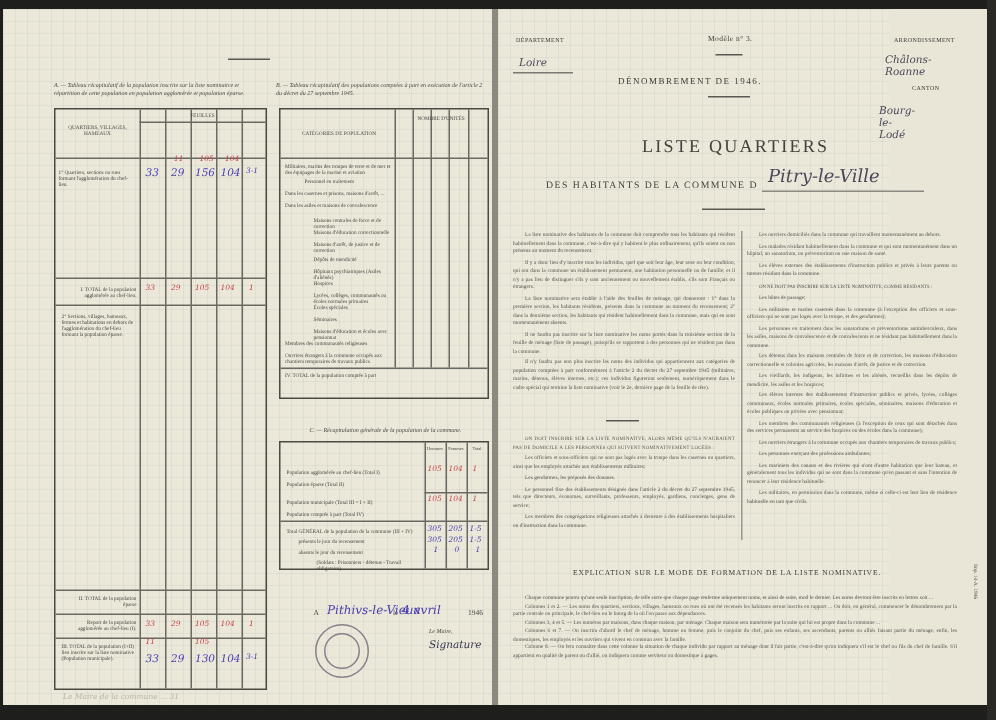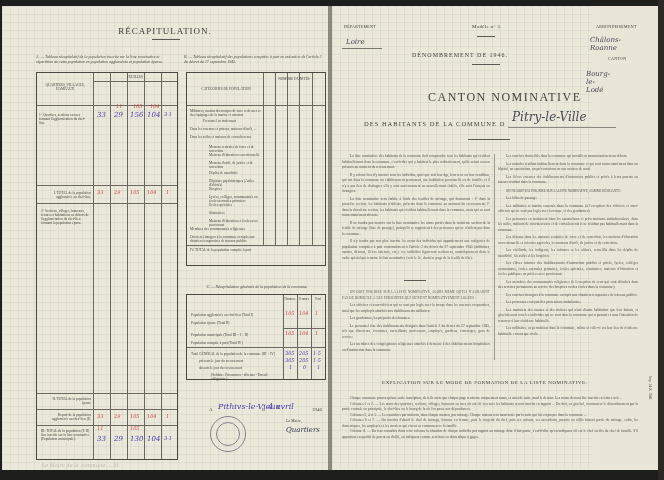--- a/index.html
+++ b/index.html
@@ -30,21 +30,20 @@
   .r-title{position:absolute;color:#44423c;letter-spacing:1px;}
   .para{position:absolute;font-size:3.6px;line-height:5.5px;color:#55534c;text-align:justify;overflow:hidden;}
   .stamp{position:absolute;border:1px solid #8a7f8a;border-radius:50%;}
 </style>
 </head>
 <body>
 
 <div class="spread">
 
   <div class="page left">
-    <div class="rec-title">RÉCAPITULATION.</div>
     <div class="rule" style="left:150px;top:33px;width:28px;"></div>
 
     <div class="caption" style="left:34px;top:48px;width:140px;">A. — Tableau récapitulatif de la population inscrite sur la liste nominative et répartition de cette population en population agglomérée et population éparse.</div>
 
     <div class="caption" style="left:182px;top:48px;width:140px;">B. — Tableau récapitulatif des populations comptées à part en exécution de l'article 2 du décret du 27 septembre 1945.</div>
 
     <div class="tbl" style="left:34px;top:66px;width:140px;height:386px;">
       <div class="vline" style="left:56px;height:386px;"></div>
       <div class="vline" style="left:73px;height:386px;"></div>
       <div class="vline" style="left:90px;height:386px;"></div>
@@ -158,21 +157,21 @@
       <div class="hw blue" style="left:130px;top:69px;font-size:5px;">1</div>
       <div class="small" style="left:24px;top:78px;width:70px;">(Soldats : Prisonniers - détenus - Travail obligatoire)</div>
     </div>
 
     <div class="small" style="left:207px;top:402px;font-size:5px;">A</div>
     <div class="hw blue" style="left:216px;top:396px;font-size:8px;">Pithivs-le-Vieux</div>
     <div class="small" style="left:260px;top:402px;font-size:5px;">le</div>
     <div class="hw blue" style="left:266px;top:396px;font-size:8px;">4 avril</div>
     <div class="small" style="left:310px;top:402px;font-size:5px;">1946</div>
     <div class="small" style="left:284px;top:413px;font-size:4px;font-style:italic;">Le Maire,</div>
-    <div class="hw" style="left:284px;top:420px;font-size:7px;color:#3a3850;">Quartiers</div>
+    <div class="hw" style="left:284px;top:420px;font-size:7px;color:#3a3850;">Signature</div>
     <div class="stamp" style="left:208px;top:410px;width:34px;height:34px;">
       <div class="stamp" style="left:5px;top:5px;width:22px;height:22px;"></div>
     </div>
 
     <div class="hw" style="left:40px;top:456px;font-size:5px;color:#b8b4a8;">Le Maire de la commune ... 31</div>
   </div>
 
   <div class="gutter"></div>
 
   <div class="page right">
@@ -184,21 +183,21 @@
     <div class="rule" style="left:145px;top:30px;width:18px;"></div>
 
     <div class="r-head" style="left:264px;top:18px;">ARRONDISSEMENT</div>
     <div class="hw" style="left:258px;top:30px;font-size:7px;color:#4a4858;">Châlons-Roanne</div>
     <div class="r-head" style="left:276px;top:50px;">CANTON</div>
     <div class="hw" style="left:254px;top:64px;font-size:7px;color:#4a4858;">Bourg-le-Lodé</div>
 
     <div class="r-title" style="left:80px;top:46px;font-size:6px;">DÉNOMBREMENT DE 1946.</div>
     <div class="rule" style="left:140px;top:58px;width:28px;"></div>
 
-    <div class="r-title" style="left:96px;top:84px;font-size:12px;letter-spacing:1.5px;">CANTON NOMINATIVE</div>
+    <div class="r-title" style="left:96px;top:84px;font-size:12px;letter-spacing:1.5px;">LISTE QUARTIERS</div>
     <div class="r-title" style="left:32px;top:114px;font-size:6.5px;">DES HABITANTS DE LA COMMUNE D</div>
     <div class="hw" style="left:180px;top:104px;font-size:12px;color:#4a4858;">Pitry-le-Ville</div>
     <div class="rule" style="left:176px;top:121px;width:108px;background:#8a8880;"></div>
     <div class="rule" style="left:136px;top:133px;width:42px;"></div>
 
     <div class="para" style="left:10px;top:148px;width:148px;height:120px;">
       <p style="margin:0 0 2px;text-indent:8px">La liste nominative des habitants de la commune doit comprendre tous les habitants qui résident habituellement dans la commune, c'est-à-dire qui y habitent le plus ordinairement, qu'ils soient ou non présents au moment du recensement.</p>
       <p style="margin:0 0 2px;text-indent:8px">Il y a donc lieu d'y inscrire tous les individus, quel que soit leur âge, leur sexe ou leur condition, qui ont dans la commune un établissement permanent, une habitation personnelle ou de famille; et il n'y a pas lieu de distinguer s'ils y sont anciennement ou nouvellement établis, s'ils sont Français ou étrangers.</p>
       <p style="margin:0 0 2px;text-indent:8px">La liste nominative sera établie à l'aide des feuilles de ménage, qui donneront : 1° dans la première section, les habitants résidents, présents dans la commune au moment du recensement; 2° dans la deuxième section, les habitants qui résident habituellement dans la commune, mais qui en sont momentanément absents.</p>
       <p style="margin:0 0 2px;text-indent:8px">Il ne faudra pas inscrire sur la liste nominative les noms portés dans la troisième section de la feuille de ménage (liste de passage), puisqu'ils se rapportent à des personnes qui ne résident pas dans la commune.</p>

